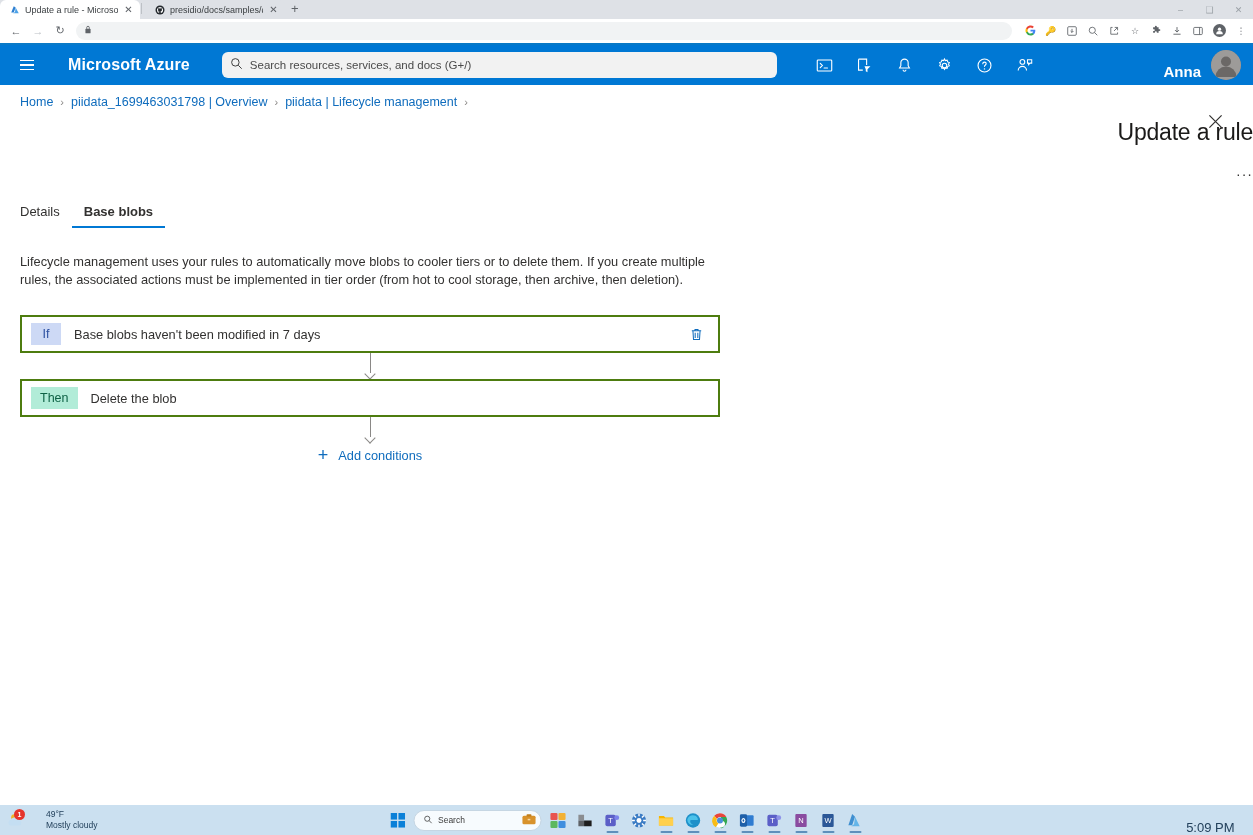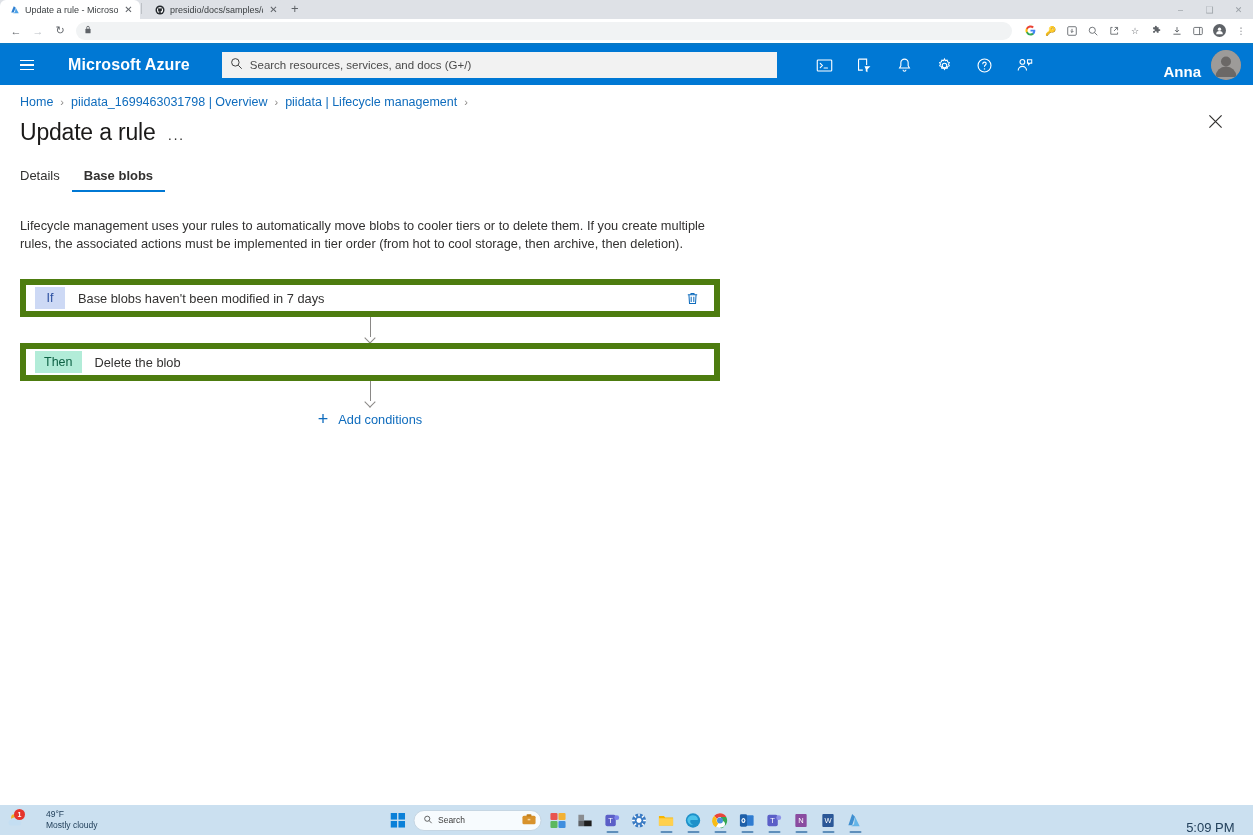--- a/index.html
+++ b/index.html
@@ -138,20 +138,21 @@
   }
   .azure-search {
     width: 555px;
     height: 26px;
     background: #f2f2f2;
     margin-left: 32px;
     display: flex;
     align-items: center;
     padding: 0 8px;
     gap: 7px;
+    border-radius: 6px;
   }
   .azure-search input {
     border: none; outline: none; background: transparent;
     font-size: 11.5px; color: #2b2b2b; flex: 1;
     font-family: "Liberation Sans", sans-serif;
   }
   .azure-search input::placeholder { color: #4a4a4a; }
   .header-icons {
     display: flex; align-items: center; gap: 0; margin-left: 28px;
   }
@@ -186,20 +187,21 @@
     gap: 7px;
     font-size: 12.5px;
   }
   .crumb { color: #0f6cbd; }
   .crumb-sep { color: #8a8886; font-size: 11px; }
 
   .title-row {
     display: flex; align-items: flex-end;
     padding: 10px 0 0 20px;
     gap: 12px;
+    flex-direction: column;
   }
   .page-title {
     font-size: 23px; font-weight: normal; color: #1b1a19;
     letter-spacing: -0.2px;
   }
   .ellipsis-btn {
     color: #323130; font-size: 14px; letter-spacing: 1px;
     padding-top: 8px;
   }
   .close-x {
@@ -232,21 +234,21 @@
   .description {
     margin: 25px 0 0 20px;
     width: 705px;
     font-size: 12.8px;
     line-height: 1.42;
     color: #323130;
   }
 
   .rules { margin: 26px 0 0 20px; width: 700px; position: relative; }
   .rule-card {
-    border: 6px solid #4d7c0f;
+    border: 2px solid #4d7c0f;
     background: #ffffff;
     height: 38px;
     display: flex;
     align-items: center;
     padding: 0 10px 0 0;
     position: relative;
   }
   .badge {
     height: 22px;
     display: flex; align-items: center; justify-content: center;

